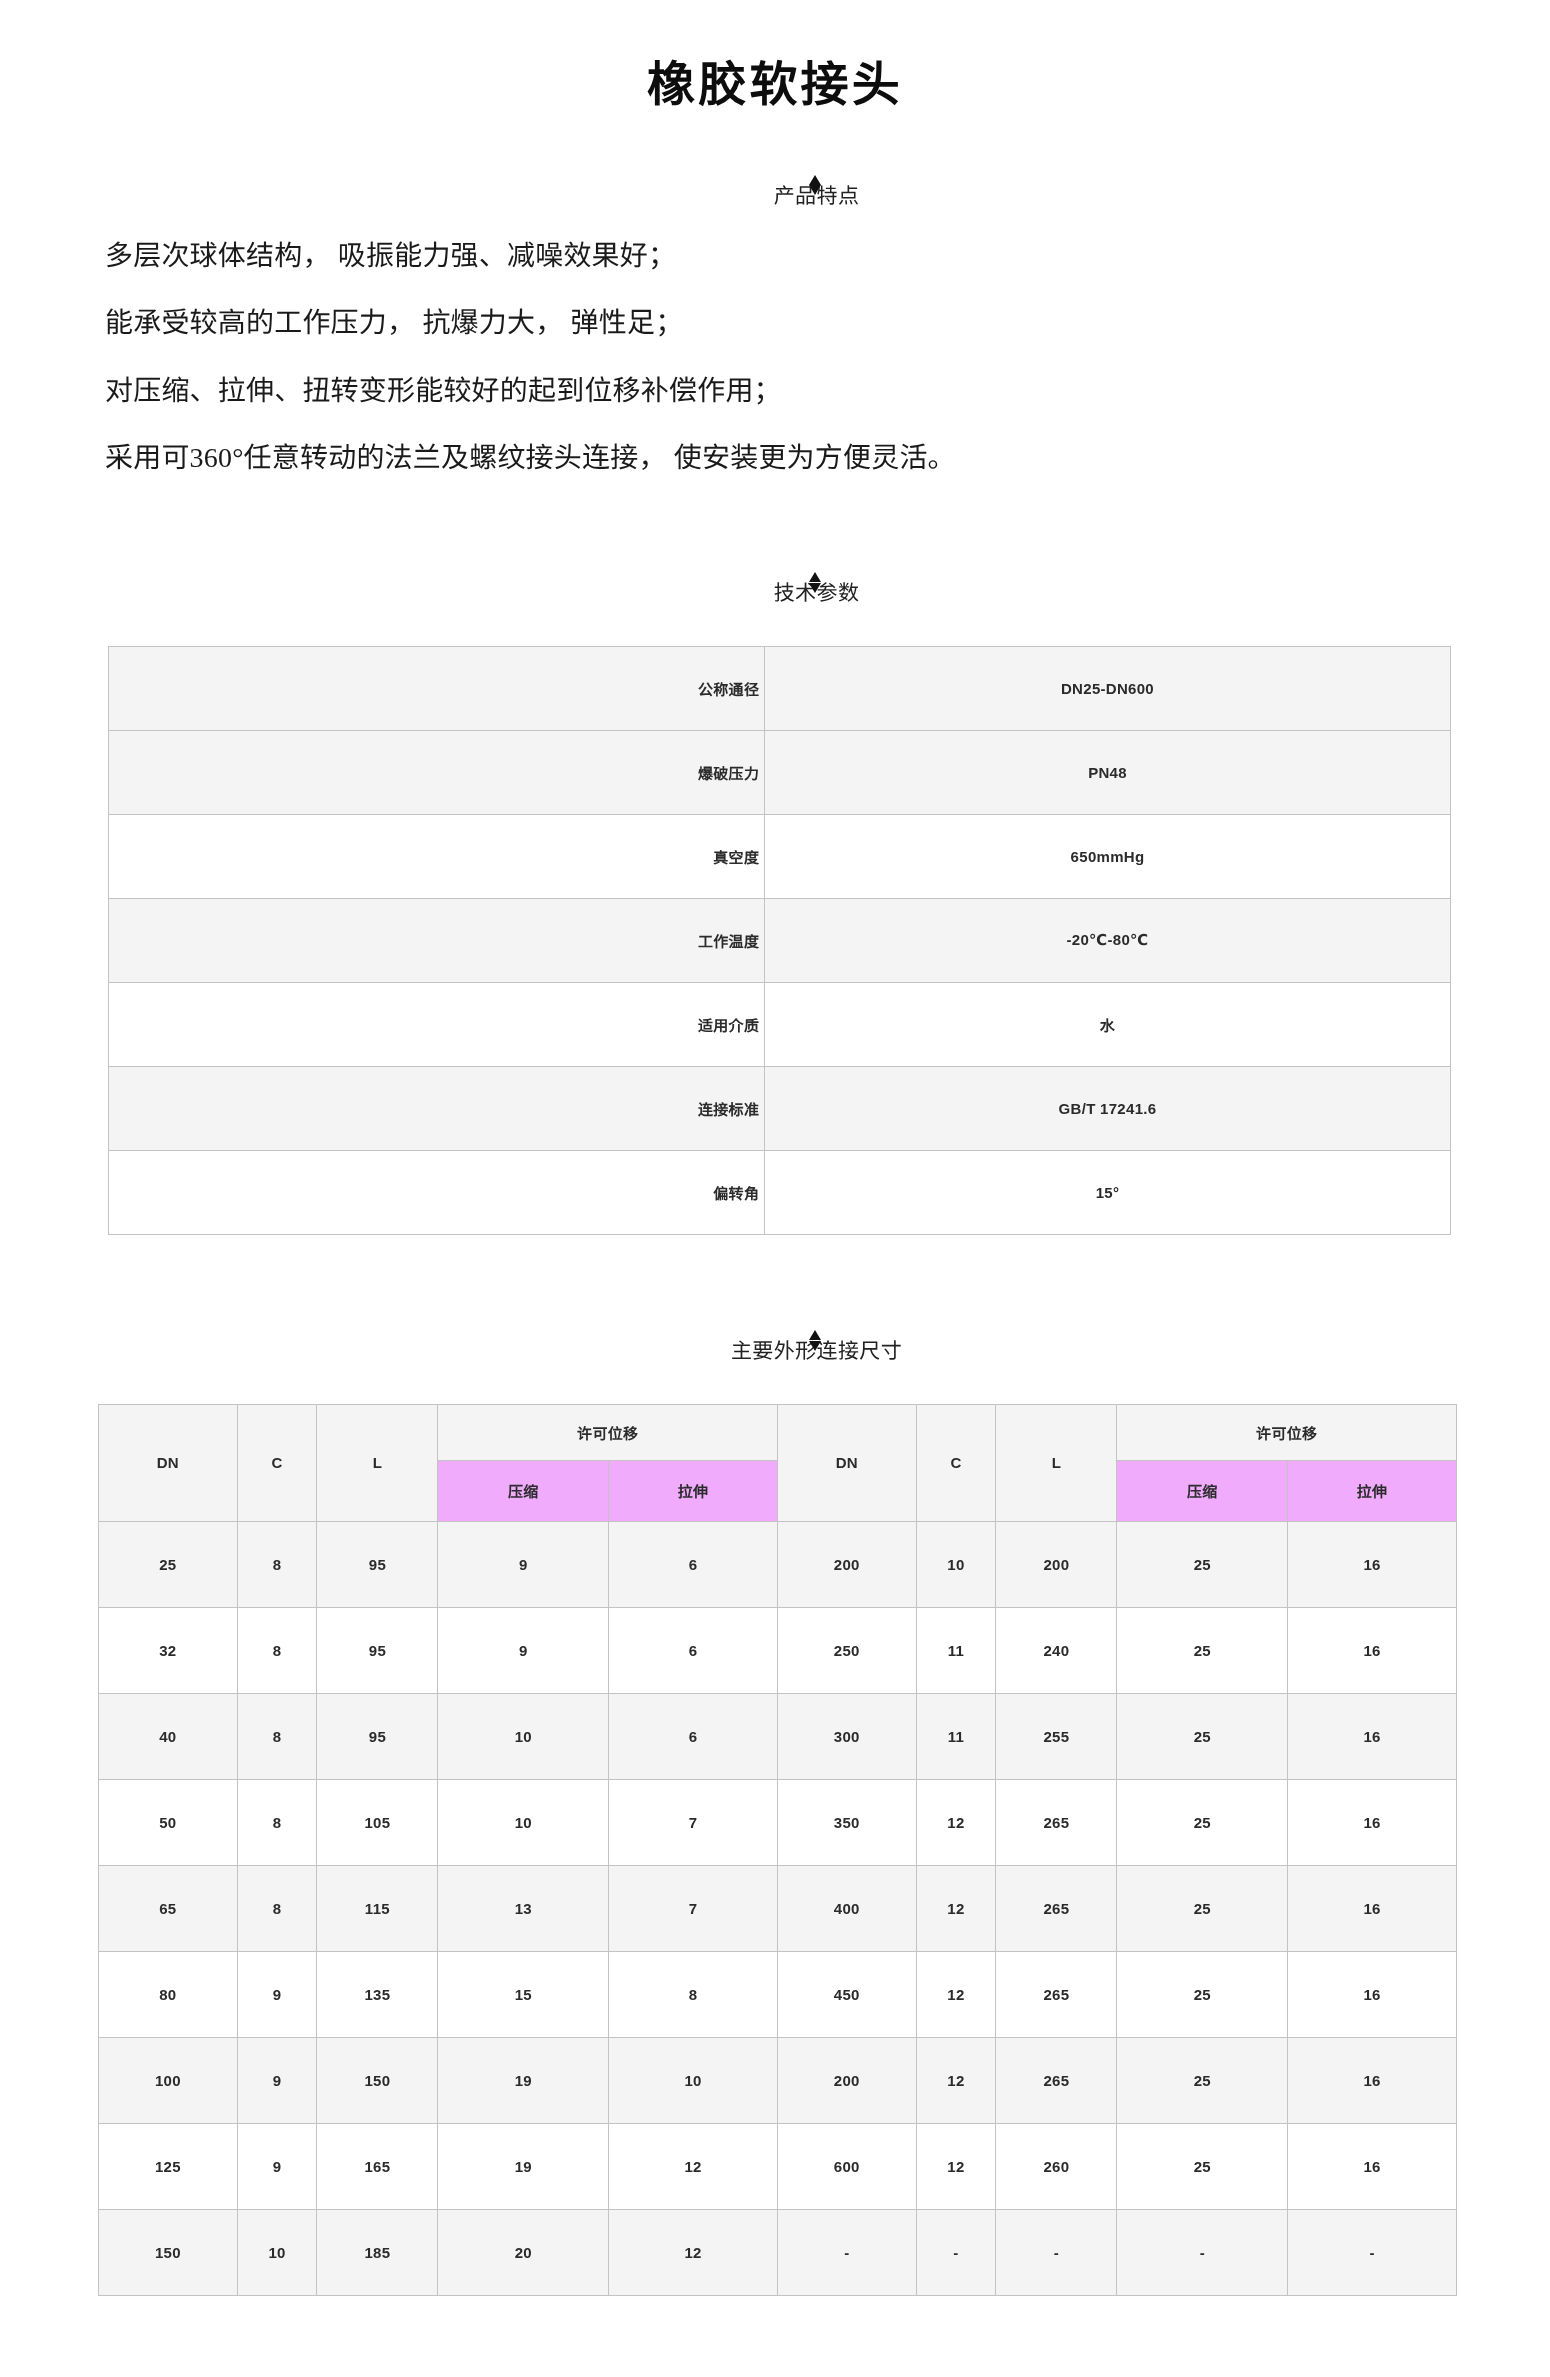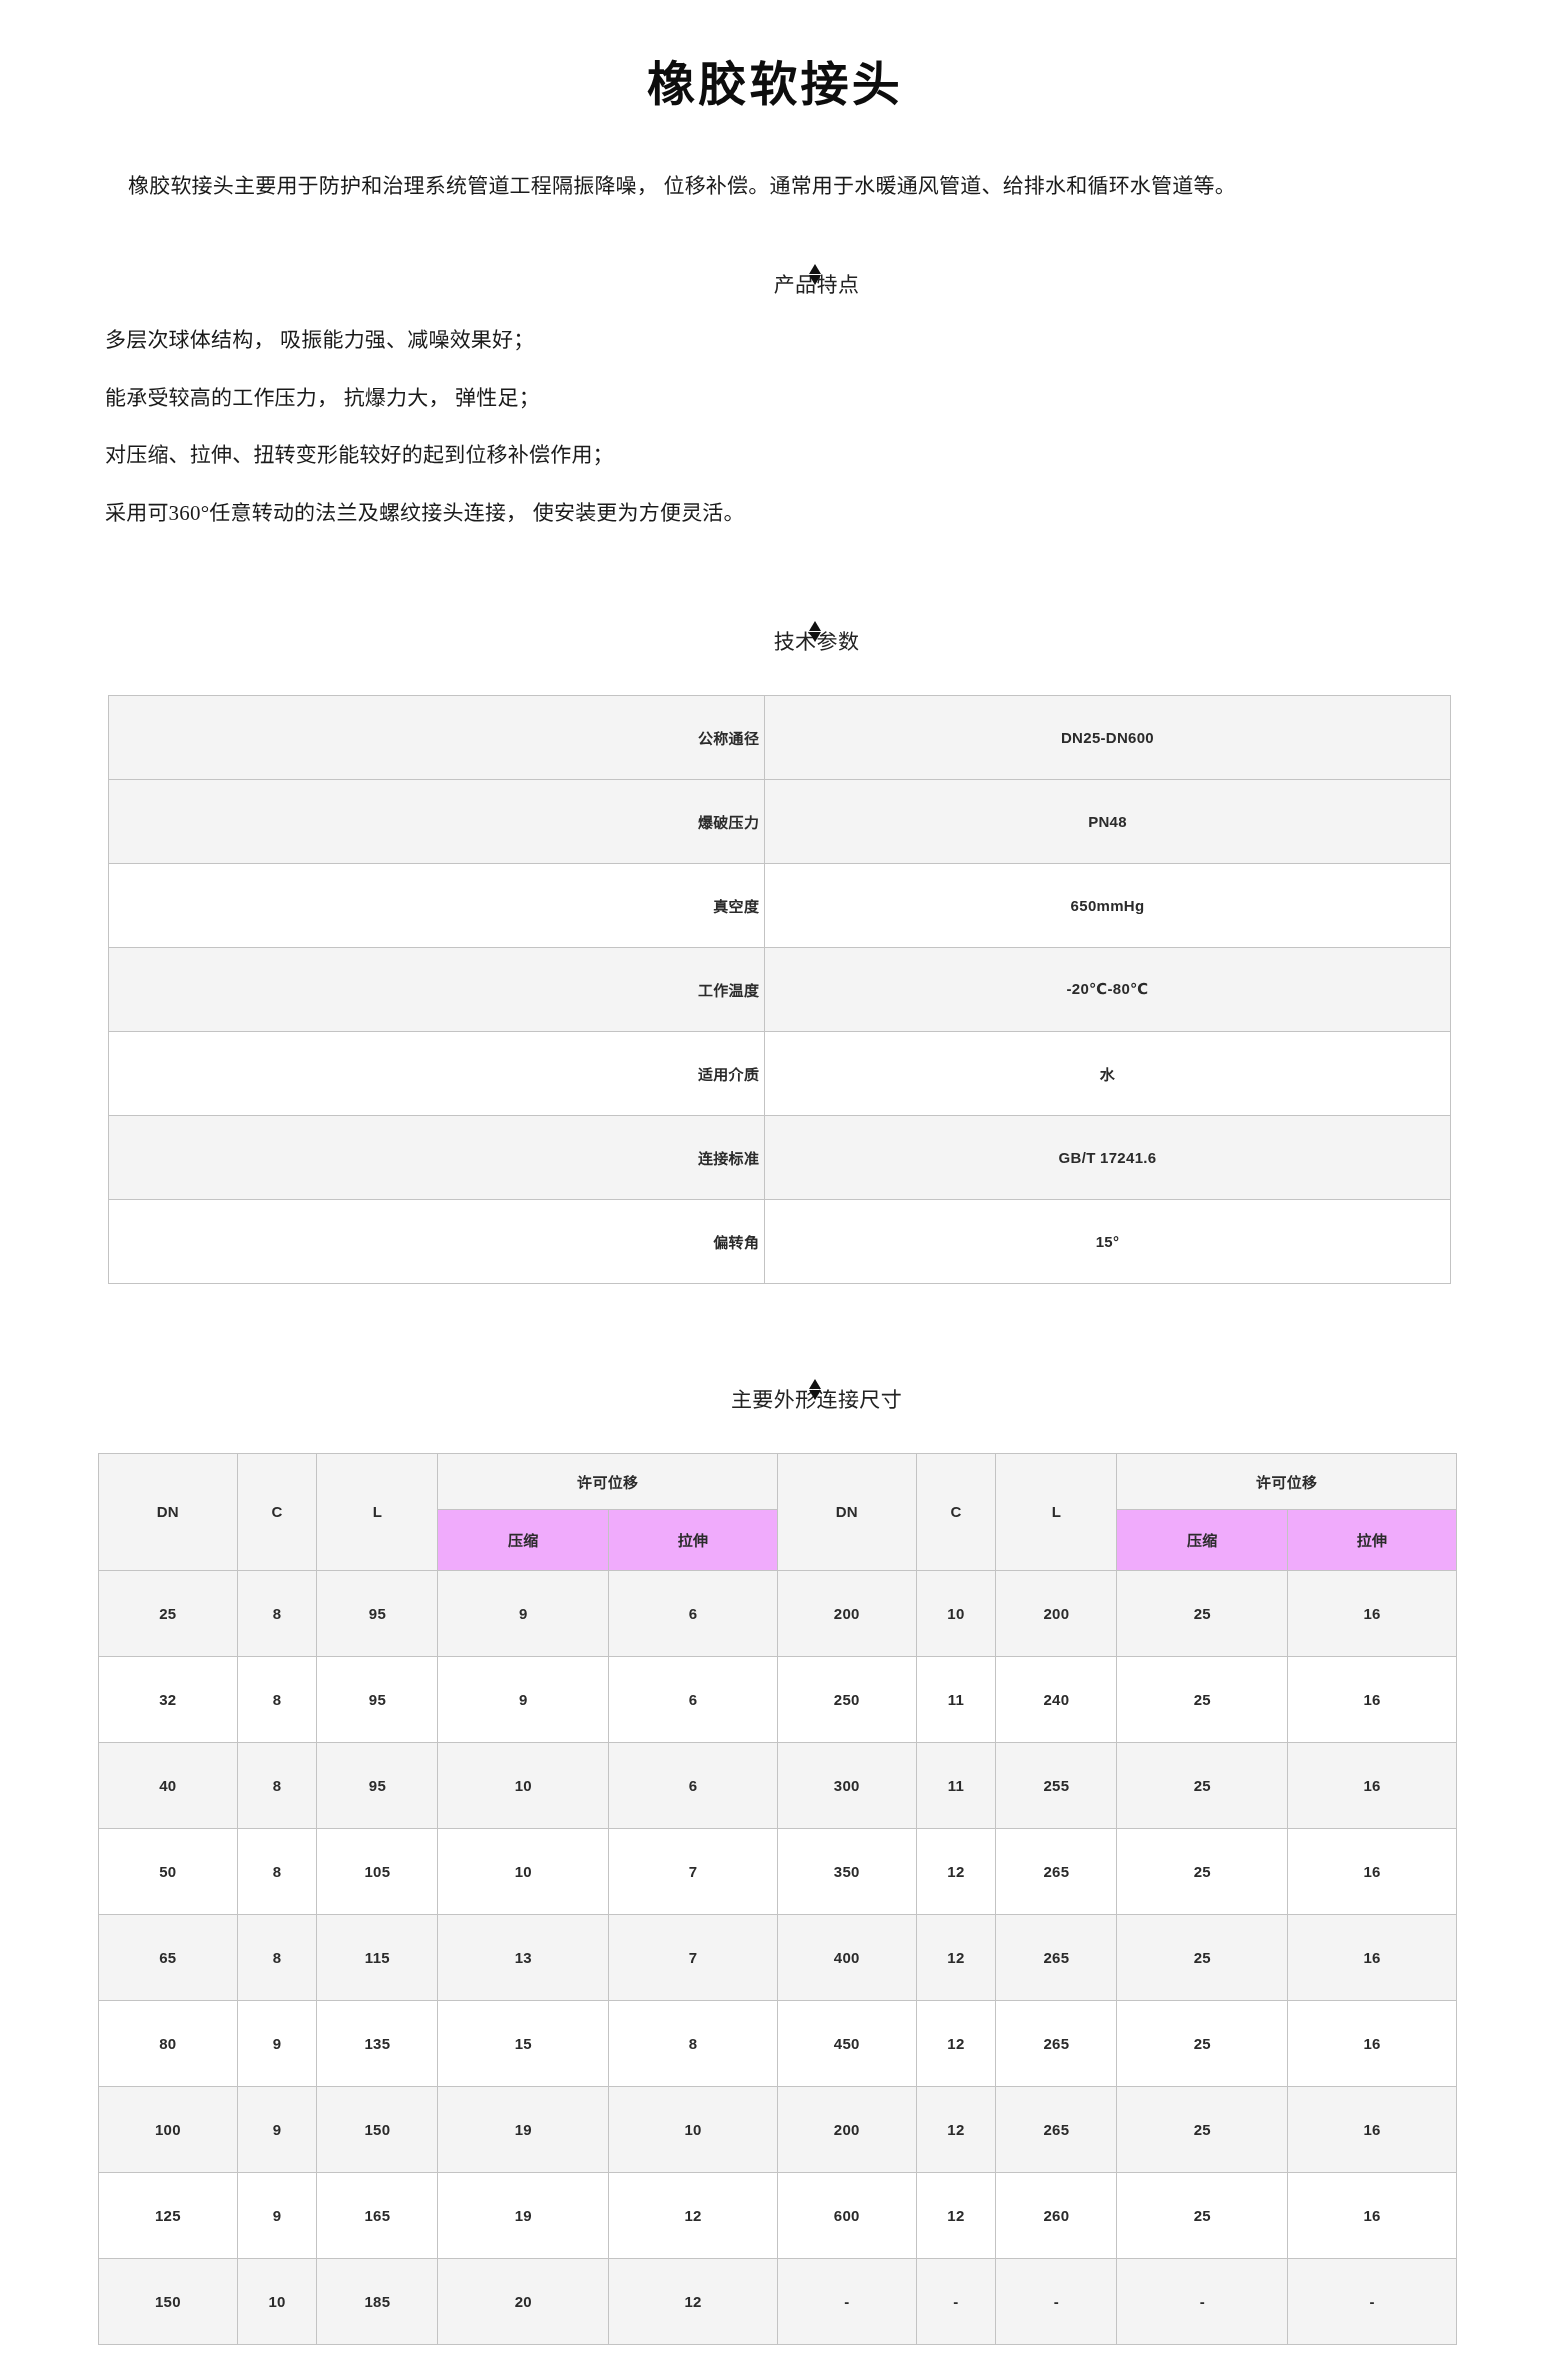--- a/index.html
+++ b/index.html
@@ -86,21 +86,21 @@
   #tech-head     { margin: 94px 0 0 83px; }
   #dims-head     { margin: 96px 0 0 83px; }
 
   
   .feature-list {
     list-style: none;
     margin: 0;
     padding: 0;
   }
   .feature-list li {
-    font-size: 21px;
+    font-size: 28px;
     color: #1a1a1a;
     margin: 0 0 0 105px;
     padding-top: 27px;
     line-height: 1.45;
     letter-spacing: 0.2px;
   }
   .feature-list li:first-child { padding-top: 29px; }
 
   
   table {
@@ -168,21 +168,20 @@
 
   .spacer-bottom { height: 72px; }
 </style>
 </head>
 <body>
 
 <div class="page">
 
   <h1 class="doc-title">橡胶软接头</h1>
 
-  <p class="intro">橡胶软接头主要用于防护和治理系统管道工程隔振降噪， 位移补偿。通常用于水暖通风管道、给排水和循环水管道等。</p>
 
   <div class="section-head" id="features-head">
     <span class="diamond"></span>
     <span class="sh-text">产品特点</span>
   </div>
 
   <ul class="feature-list">
     <li>多层次球体结构， 吸振能力强、减噪效果好；</li>
     <li>能承受较高的工作压力， 抗爆力大， 弹性足；</li>
     <li>对压缩、拉伸、扭转变形能较好的起到位移补偿作用；</li>

